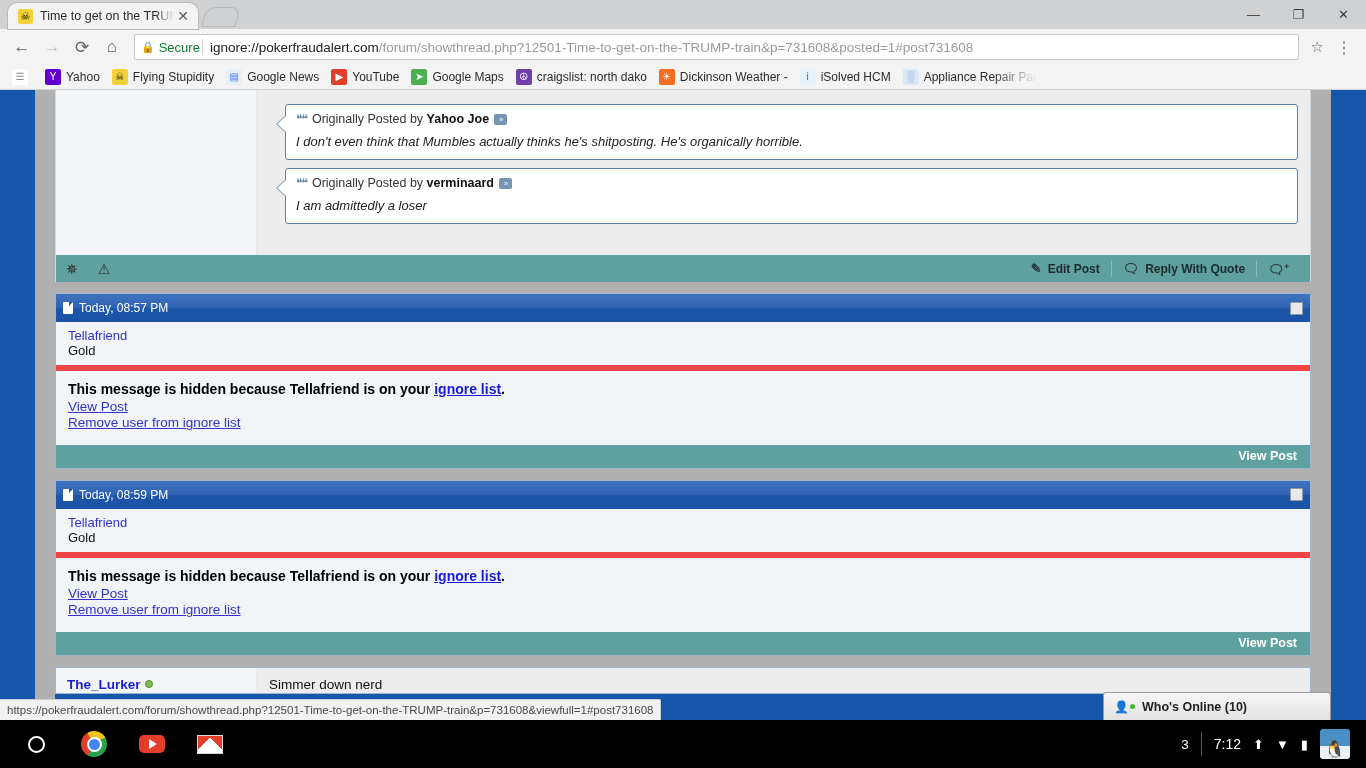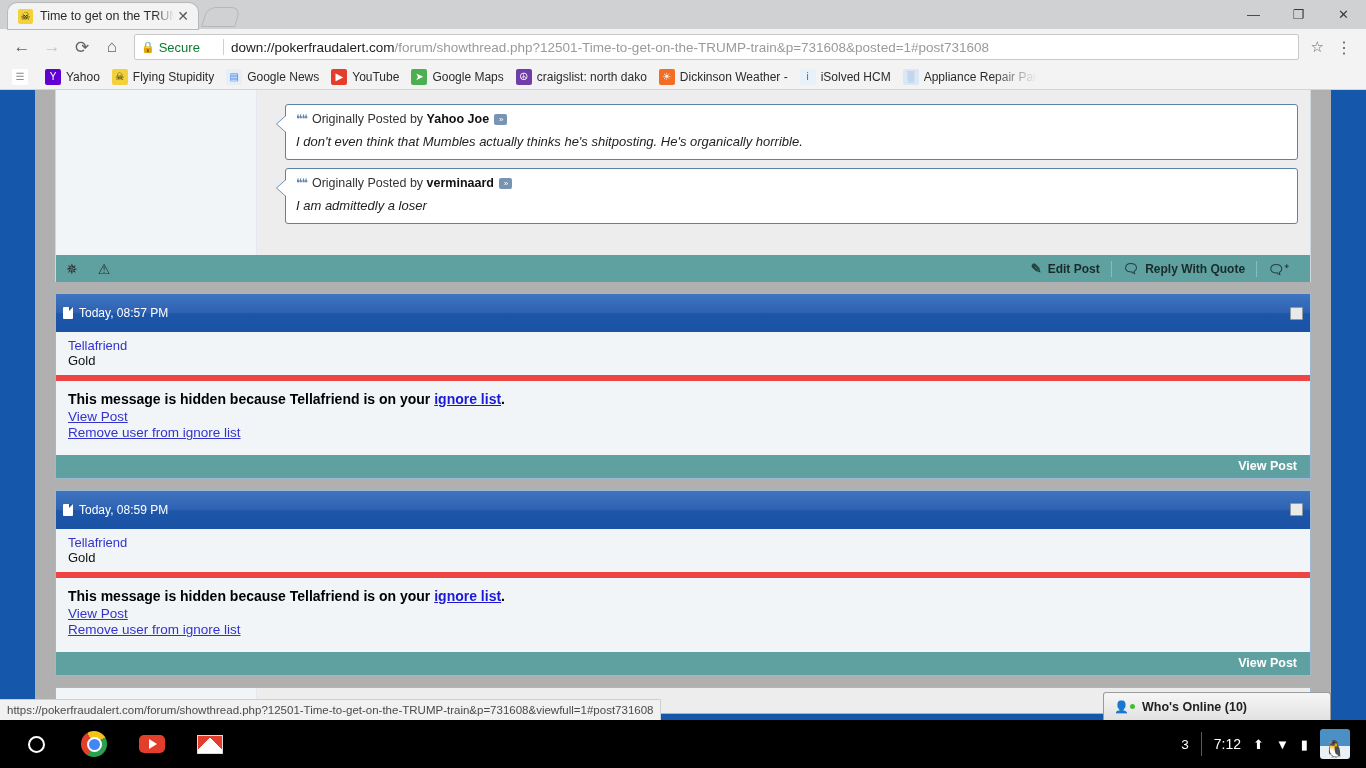--- a/index.html
+++ b/index.html
@@ -62,21 +62,21 @@
     width: 28px; height: 28px; display: flex; align-items: center; justify-content: center;
     color: #5f6368; font-size: 17px; border-radius: 50%;
   }
   .nav-btn.disabled { color: #c3c3c3; }
   .omnibox {
     flex: 1 1 auto; height: 26px; background: #fff; border: 1px solid #c9c9c9;
     border-radius: 2px; margin: 0 6px; display: flex; align-items: center;
     padding: 0 6px; font-size: 13.5px; overflow: hidden;
   }
   .lock { color: #0a7c2f; font-size: 11px; margin-right: 4px; }
-  .secure-lbl { color: #0a7c2f; font-size: 13px; margin-right: 23px; }
+  .secure-lbl { color: #0a7c2f; font-size: 13px; margin-right: 2px; }
   .omni-sep { width: 1px; height: 16px; background: #cfcfcf; margin-right: 7px; }
   .url { white-space: nowrap; overflow: hidden; color: #9a9a9a; }
   .url b { color: #202124; font-weight: normal; }
   .star { color: #5f6368; font-size: 15px; padding: 0 4px; }
   .menu-dots { color: #5f6368; font-size: 16px; padding: 0 6px; letter-spacing: 0; }
 
   
   .bookmarks {
     height: 25px; background: #f3f3f3; display: flex; align-items: center;
     padding: 0 8px; gap: 1px; border-bottom: 1px solid #d3d3d3; overflow: hidden;
@@ -138,21 +138,21 @@
     font-size: 12px; font-weight: bold; color: #1b2b2b;
   }
   .ab-sep { width: 1px; height: 16px; background: #86bdbd; }
   .ab-glyph { font-size: 13px; color: #25403f; }
 
   .gap { height: 11px; background: #b0b0b0; }
 
   
   .post-block { border: 1px solid #9fb7cf; }
   .post-hdr {
-    height: 38px; background: linear-gradient(to bottom, #3f74c0 0%, #2f63b2 48%, #1d56a9 52%, #1a53a6 100%);
+    height: 28px; background: linear-gradient(to bottom, #3f74c0 0%, #2f63b2 48%, #1d56a9 52%, #1a53a6 100%);
     display: flex; align-items: center; padding: 0 7px; color: #fff; font-size: 12px;
   }
   .hdr-doc {
     width: 10px; height: 12px; background: #fff; margin-right: 6px; position: relative;
     border-radius: 1px;
   }
   .hdr-doc::after {
     content: ""; position: absolute; right: 0; top: 0;
     border-left: 4px solid #1d56a9; border-bottom: 4px solid #fff; width: 0; height: 0;
   }
@@ -257,21 +257,21 @@
 
   <div class="toolbar">
     <div class="nav-btn">←</div>
     <div class="nav-btn disabled">→</div>
     <div class="nav-btn">⟳</div>
     <div class="nav-btn">⌂</div>
     <div class="omnibox">
       <span class="lock">🔒</span>
       <span class="secure-lbl">Secure</span>
       <span class="omni-sep"></span>
-      <span class="url"><b>down://pokerfraudalert.com</b><span>/forum/showthread.php?12501-Time-to-get-on-the-TRUMP-train&amp;p=731608&amp;posted=1#post731608</span></span>
+      <span class="url"><b>ignore://pokerfraudalert.com</b><span>/forum/showthread.php?12501-Time-to-get-on-the-TRUMP-train&amp;p=731608&amp;posted=1#post731608</span></span>
     </div>
     <div class="star">☆</div>
     <div class="menu-dots">⋮</div>
   </div>
 
   <div class="bookmarks" id="bookmarks-bar">
       <span class="bm">
         <span class="bm-ico" style="background: rgb(255, 255, 255); color: rgb(138, 138, 138);">☰</span>
       </span>
       <span class="bm">

